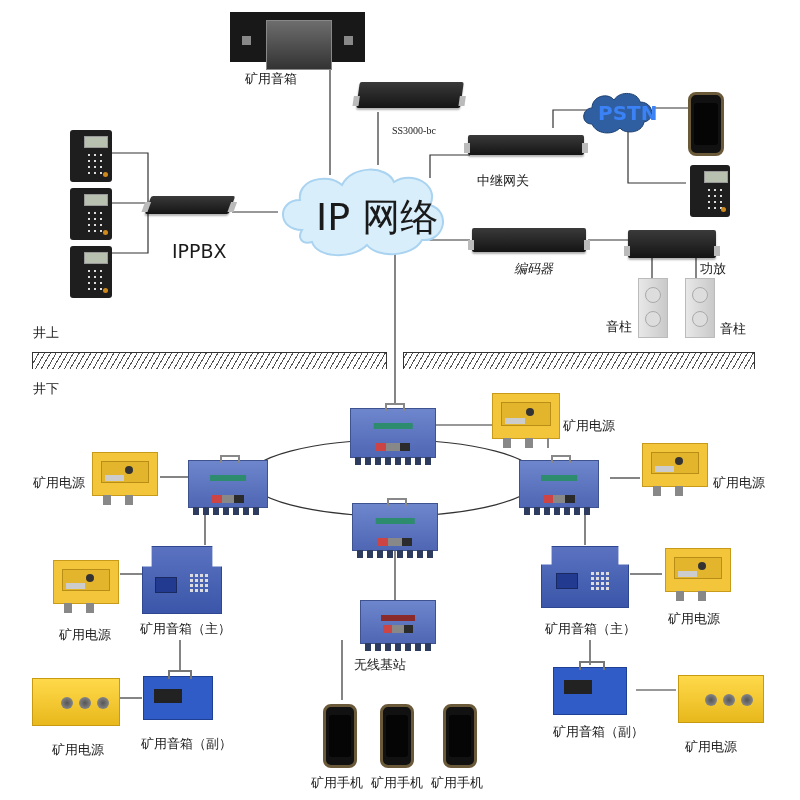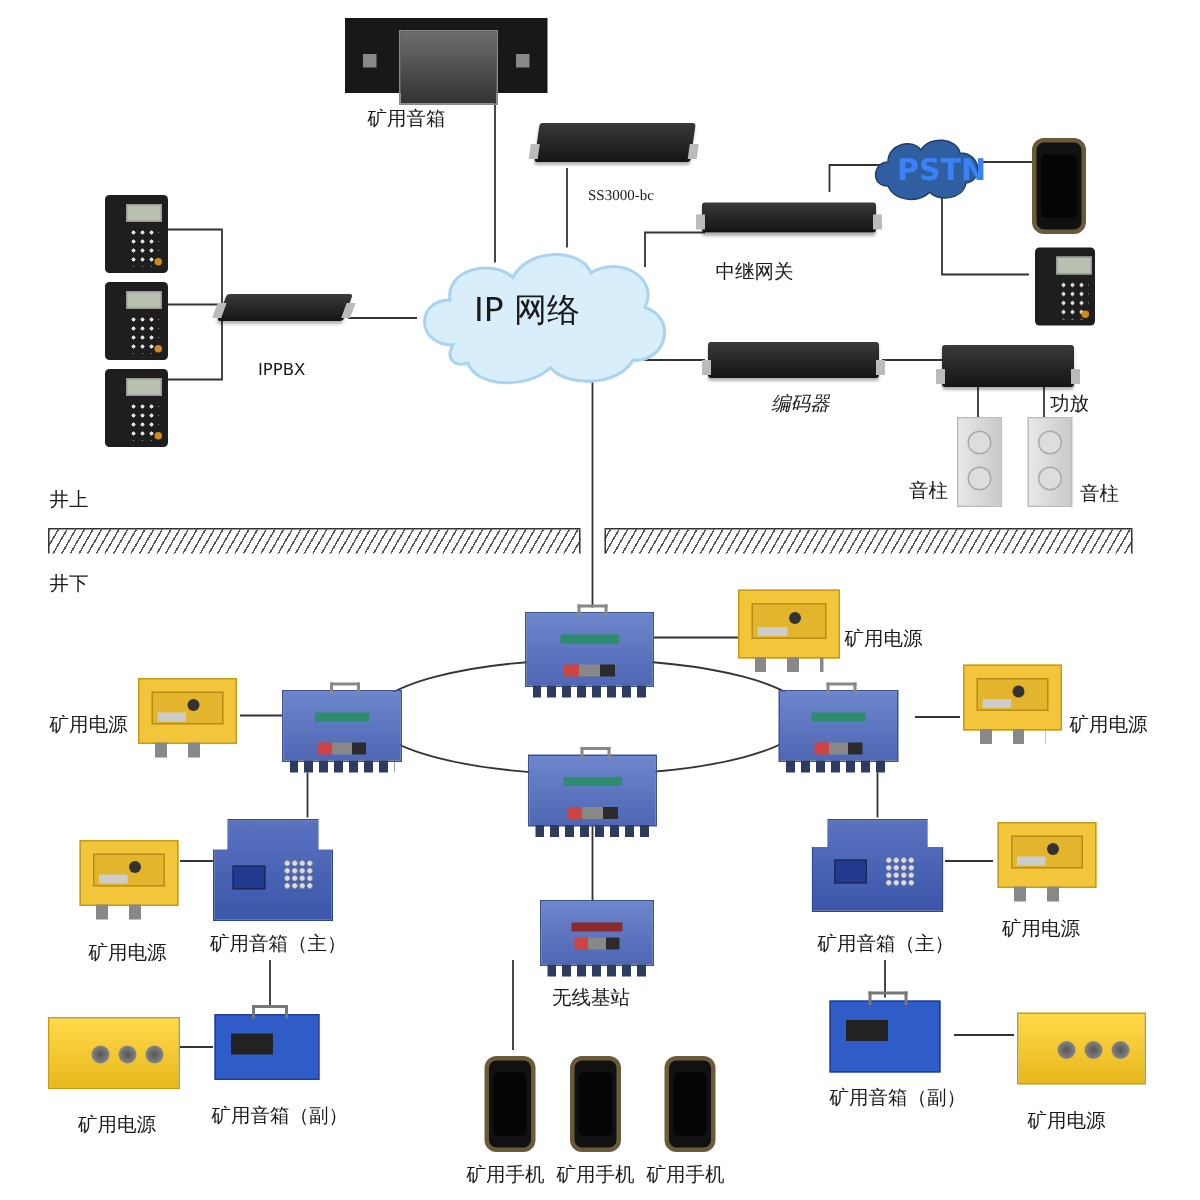--- a/index.html
+++ b/index.html
@@ -94,21 +94,21 @@
     <line x1="590" y1="640" x2="590" y2="665"></line>
     <line x1="120" y1="698" x2="142" y2="698"></line>
     <line x1="636" y1="690" x2="676" y2="690"></line>
     <polyline points="342,640 342,700 M395,640 395,700 M458,640 458,700"></polyline>
   </g>
 </svg>
 
 <svg class="abs" style="left:272px;top:160px;width:180px;height:100px" viewBox="0 0 180 100">
   <path d="M30 70 C5 70 5 40 28 40 C25 20 55 12 70 25 C80 5 115 5 122 22 C140 10 168 25 158 45 C180 52 172 82 150 80 C140 98 105 98 95 85 C80 100 45 98 40 82 C30 85 25 78 30 70 Z" fill="#d8eefb" stroke="#a9d3f0" stroke-width="2"></path>
 </svg>
-<div class="lbl" style="left:316px;top:192px;font-size:22px;">IP 网络</div>
+<div class="lbl" style="left:316px;top:192px;font-size:38px;">IP 网络</div>
 
 <svg class="abs" style="left:580px;top:90px;width:76px;height:46px" viewBox="0 0 76 46">
   <path d="M12 34 C0 34 2 18 12 18 C12 6 28 2 34 10 C40 0 58 2 60 12 C74 12 76 30 64 32 C62 44 44 44 40 38 C32 46 16 44 12 34 Z" fill="#2f5fa0" stroke="#1d3f70"></path>
 </svg>
 <div class="lbl" style="left:598px;top:101px;font-size:20px;color:#3b82f6;font-weight:bold;">PSTN</div>
 
 <div class="node console" style="left:230px;top:12px;width:135px;height:50px;">
   <div class="screen"></div>
   <div class="btn" style="left:12px"></div>
   <div class="btn" style="right:12px"></div>
@@ -140,21 +140,21 @@
     <div class="keys"></div>
     <div class="dot"></div>
   </div>
 <div class="node phone" style="left:70px;top:246px;width:42px;height:52px;">
     <div class="lcd"></div>
     <div class="keys"></div>
     <div class="dot"></div>
   </div>
 
 <div class="node rack" style="left:148px;top:196px;width:84px;height:18px;transform:skewX(-20deg);"></div>
-<div class="lbl" style="left:172px;top:240px;font-size:11px;">IPPBX</div>
+<div class="lbl" style="left:172px;top:240px;font-size:19px;">IPPBX</div>
 
 <div class="node rack" style="left:472px;top:228px;width:114px;height:24px;"></div>
 <div class="lbl" style="left:514px;top:260px;font-style:italic;">编码器</div>
 
 <div class="node rack" style="left:628px;top:230px;width:88px;height:28px;"></div>
 <div class="lbl" style="left:700px;top:260px;">功放</div>
 
 <div class="node col" style="left:638px;top:278px;width:28px;height:58px;">
   <div class="cone" style="top:8px"></div>
     <div class="cone" style="top:32px"></div>
@@ -246,21 +246,21 @@
   <div class="disp" style="left:14px;top:26px"></div>
     <div class="kp" style="left:48px;top:24px"></div>
   </div>
 <div class="lbl" style="left:545px;top:620px;">矿用音箱（主）</div>
 
 <div class="node sw" style="left:360px;top:600px;width:74px;height:42px;">
     <div class="bar" style="background:#8a2a2a"></div>
     <div class="logo" style="top:24px"></div>
     <div class="plugs"></div>
   </div>
-<div class="lbl" style="left:368px;top:656px;">无线基站</div>
+<div class="lbl" style="left:354px;top:656px;">无线基站</div>
 
 <div class="node sub" style="left:143px;top:676px;width:68px;height:42px;">
     <div class="handle"></div>
     <div class="d"></div>
   </div>
 <div class="lbl" style="left:141px;top:735px;">矿用音箱（副）</div>
 
 <div class="node sub" style="left:553px;top:667px;width:72px;height:46px;">
     <div class="handle"></div>
     <div class="d"></div>

